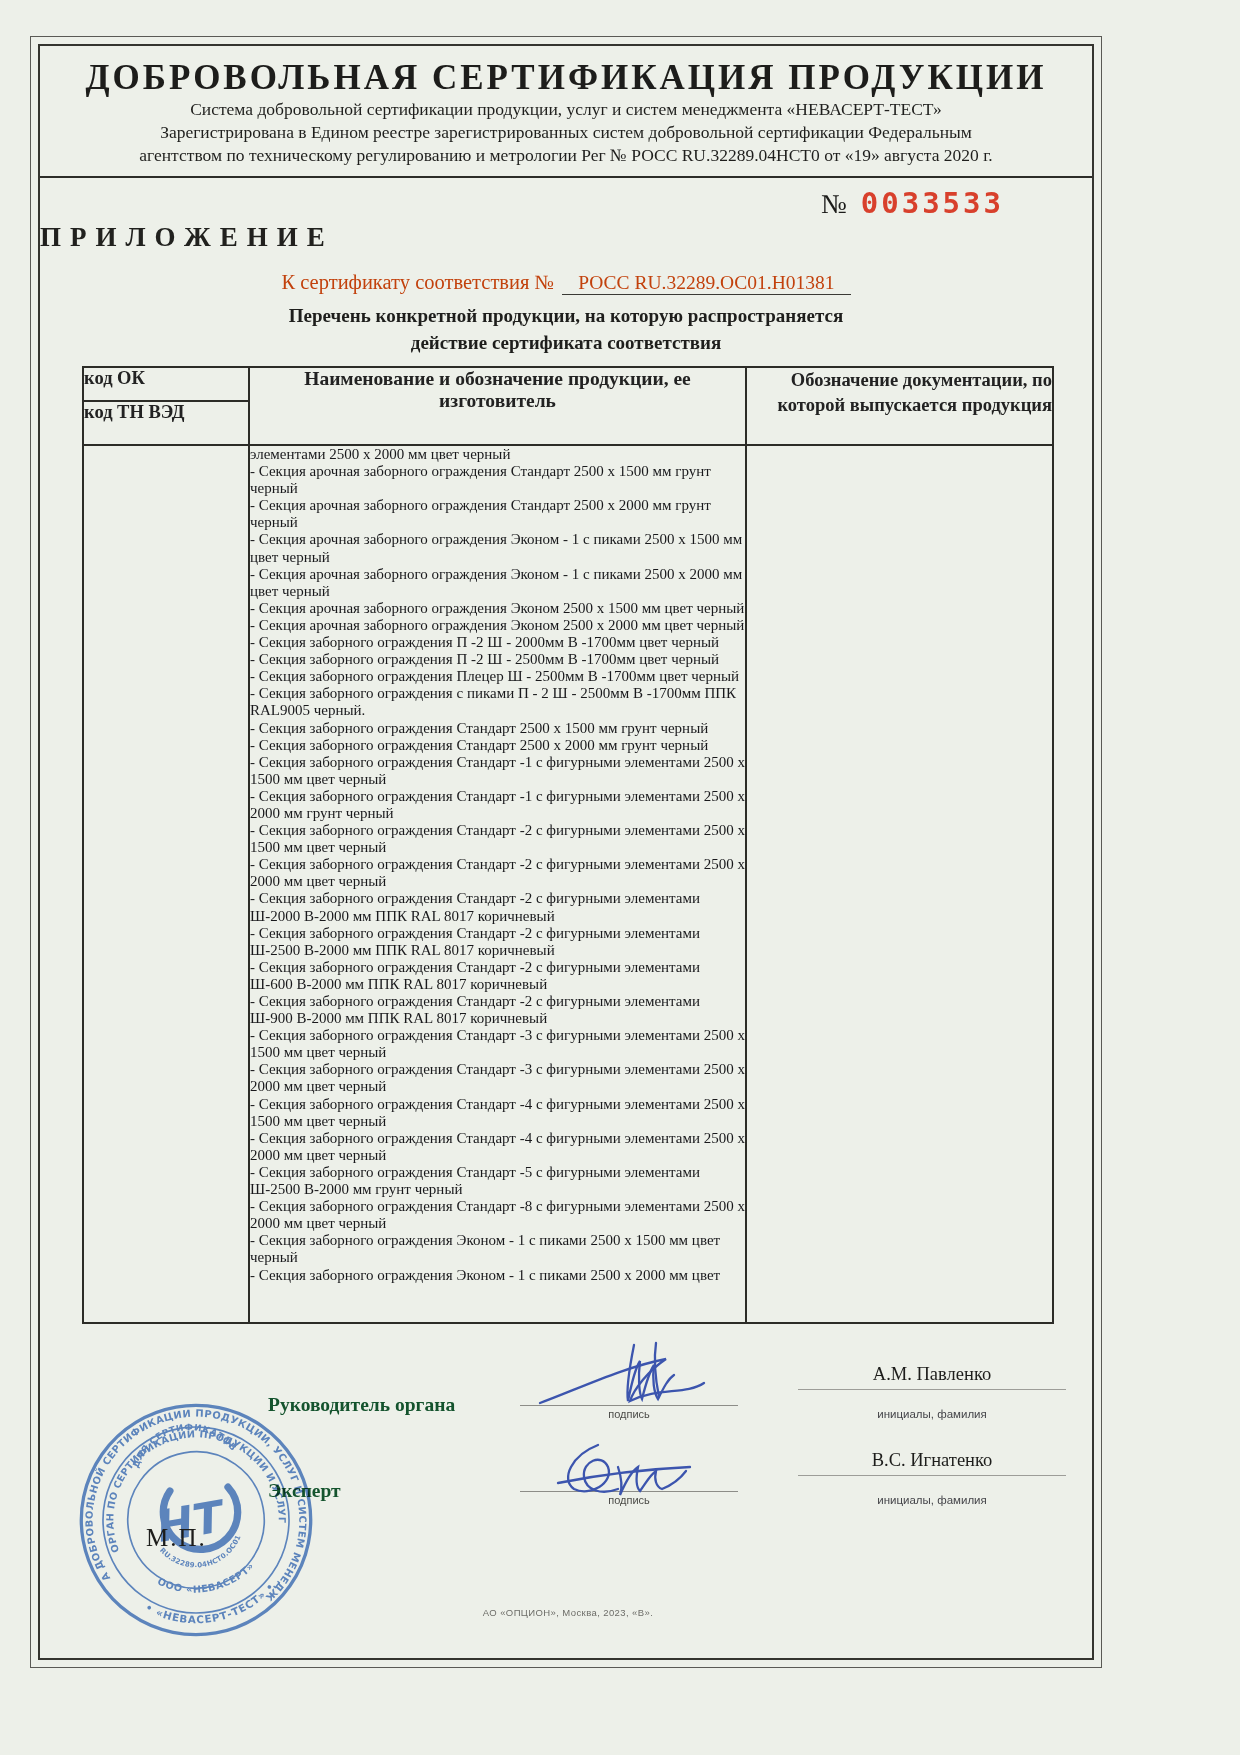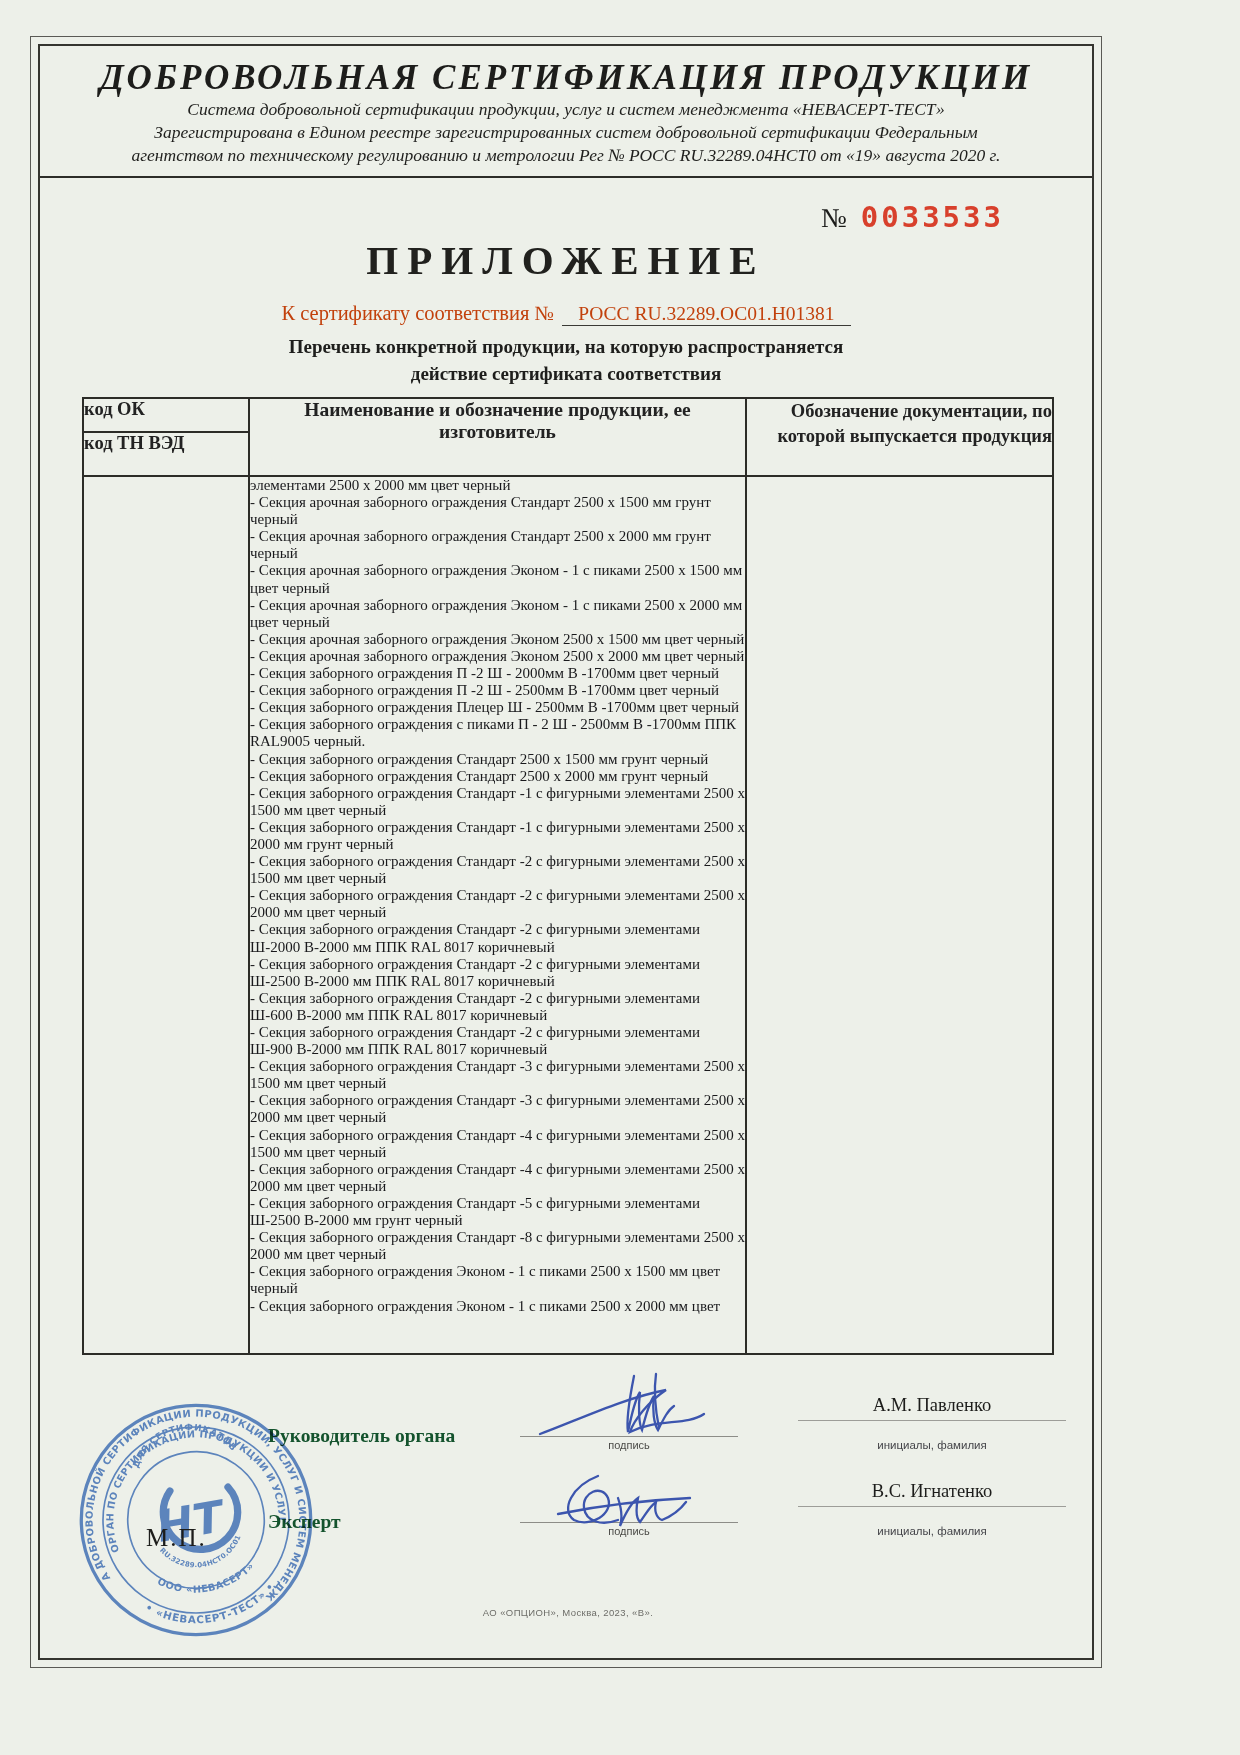--- a/index.html
+++ b/index.html
@@ -23,44 +23,44 @@
     background:transparent;
   }
   .doc-box {
     width:100%; height:100%;
     border:2.5px solid #35352f;
     box-sizing:border-box;
     position:relative;
   }
 
   
-  .header { text-align:center; padding-top:12px;font-style:italic; }
+  .header { text-align:center; padding-top:12px; }
   .doc-title {
     margin:0;
     font-size:35px; font-weight:bold;
     letter-spacing:3px;
     color:#1d1d1b;
     font-family:"Liberation Serif", serif;
   }
   .hsub { font-size:17.5px; line-height:23px; color:#1f1f1d; }
   .hrule { border-top:2.5px solid #2d2d28; margin-top:9px; }
 
   
-  .serial-row { text-align:right; padding:22px 88px 0 0; height:40px; }
+  .serial-row { text-align:right; padding:8px 88px 0 0; height:40px; }
   .no-sign { font-size:27px; color:#1c1c1a; margin-right:14px; }
   .serial-num {
     font-family:"DejaVu Sans Mono", monospace;
     font-size:29px; font-weight:bold;
     color:#d8402c;
     letter-spacing:3px;
   }
 
   .appendix-title {
-    text-align:center;
-    font-size:41px; font-weight:bold;
+    text-align:left;
+    font-size:27px; font-weight:bold;
     letter-spacing:9px;
     margin-top:-4px;
     color:#21211e;
   }
   .cert-line { text-align:center; font-size:20.5px; margin-top:18px; color:#c2410c; }
   .cert-num {
     font-size:19.5px;
     border-bottom:1.5px solid #3a3a35;
     padding:0 16px 1px 16px;
     margin-left:8px;

